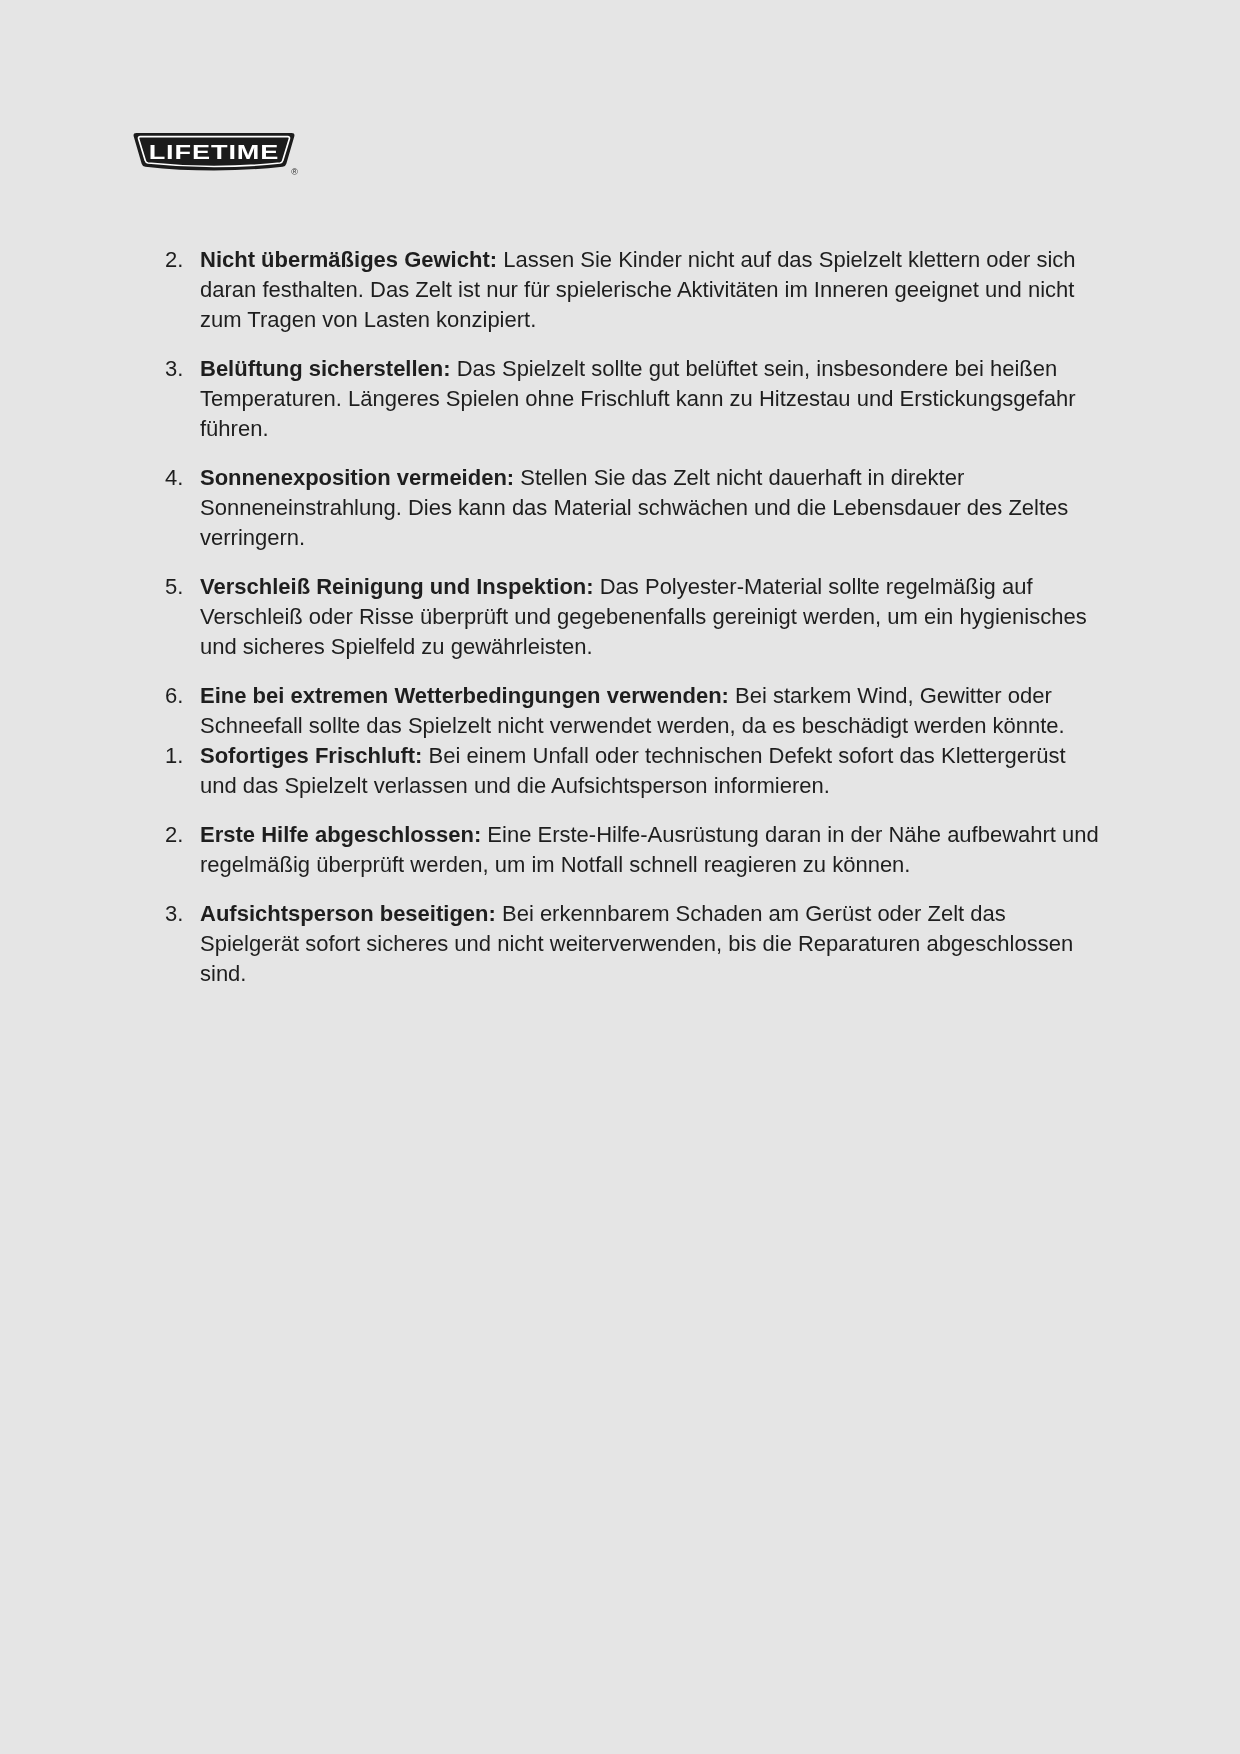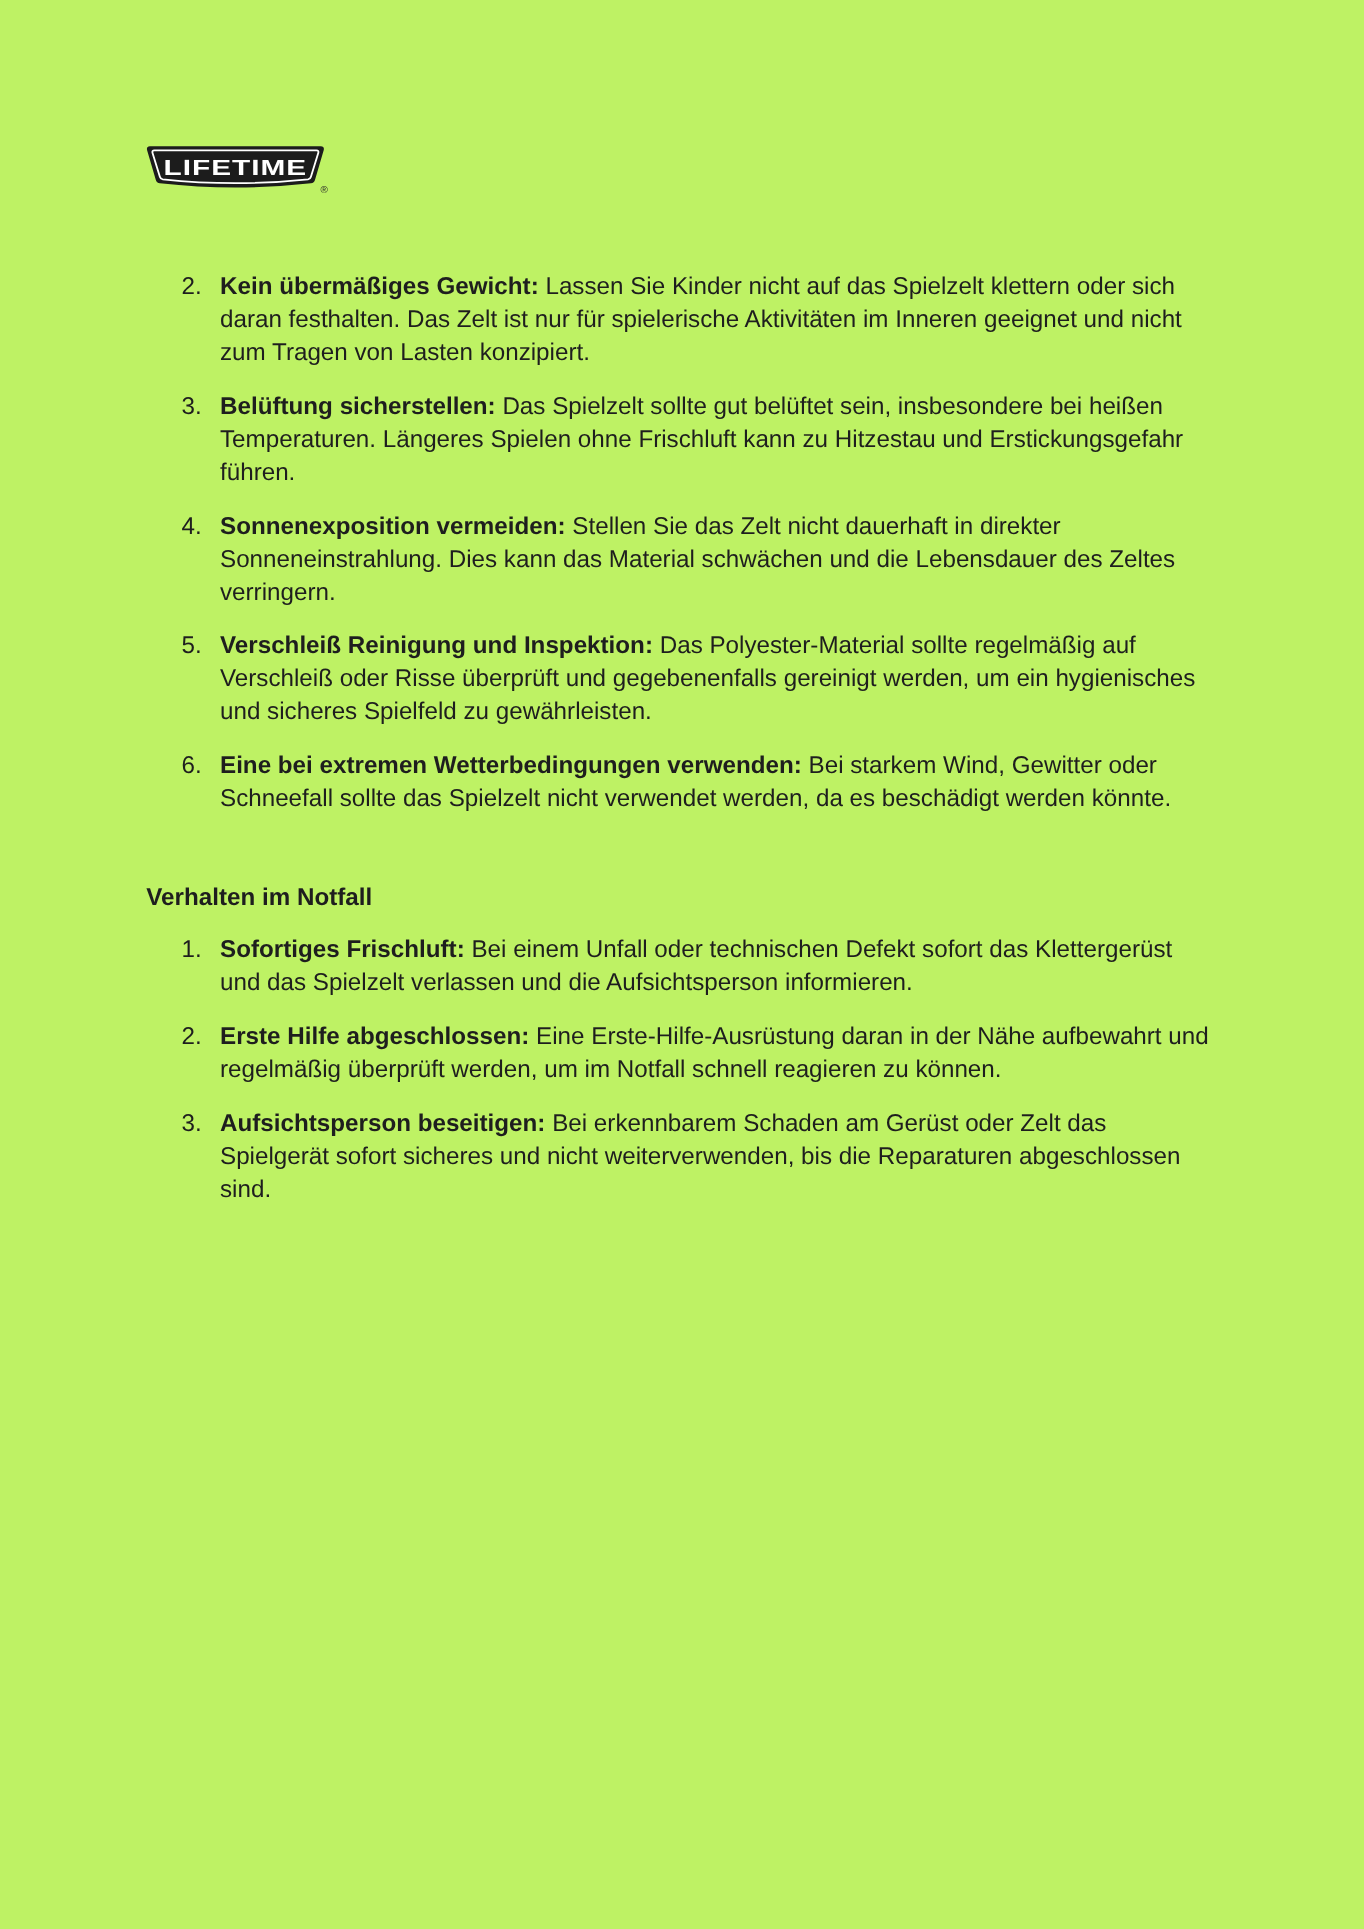--- a/index.html
+++ b/index.html
@@ -13,21 +13,21 @@
     font-family: "Liberation Sans", sans-serif;
     color: #1e1e1e;
     position: relative;
     overflow: hidden;
   }
   .page {
     box-sizing: border-box;
     width: 1240px;
     height: 1754px;
     padding: 131px 133px 0 133px;
-    background: #bef264;
+    background: #e5e5e5;
   }
   
   .logo-wrap {
     position: relative;
     width: 162px;
     height: 42px;
   }
   .logo-wrap svg {
     display: block;
     width: 162px;
@@ -107,21 +107,21 @@
       <text x="243" y="81" text-anchor="middle" font-family="Liberation Sans, sans-serif" font-weight="800" font-size="60" letter-spacing="2" fill="#ffffff" textLength="392" lengthAdjust="spacingAndGlyphs">LIFETIME</text>
     </svg>
     <span class="logo-reg">®</span>
   </div>
 
   <div class="num-list first doc-text">
 
     <div class="li">
       <span class="num">2.</span>
       <div class="li-body">
-        <b>Kein übermäßiges Gewicht:</b>
+        <b>Nicht übermäßiges Gewicht:</b>
         <span>Lassen Sie Kinder nicht auf das Spielzelt klettern oder sich daran festhalten. Das Zelt ist nur für spielerische Aktivitäten im Inneren geeignet und nicht zum Tragen von Lasten konzipiert.</span>
       </div>
     </div>
 
     <div class="li">
       <span class="num">3.</span>
       <div class="li-body">
         <b>Belüftung sicherstellen:</b>
         <span>Das Spielzelt sollte gut belüftet sein, insbesondere bei heißen Temperaturen. Längeres Spielen ohne Frischluft kann zu Hitzestau und Erstickungsgefahr führen.</span>
       </div>
@@ -146,21 +146,20 @@
     <div class="li">
       <span class="num">6.</span>
       <div class="li-body">
         <b>Eine bei extremen Wetterbedingungen verwenden:</b>
         <span>Bei starkem Wind, Gewitter oder Schneefall sollte das Spielzelt nicht verwendet werden, da es beschädigt werden könnte.</span>
       </div>
     </div>
 
   </div>
 
-  <div class="section-heading doc-text">Verhalten im Notfall</div>
 
   <div class="num-list doc-text">
 
     <div class="li">
       <span class="num">1.</span>
       <div class="li-body">
         <b>Sofortiges Frischluft:</b>
         <span>Bei einem Unfall oder technischen Defekt sofort das Klettergerüst und das Spielzelt verlassen und die Aufsichtsperson informieren.</span>
       </div>
     </div>

